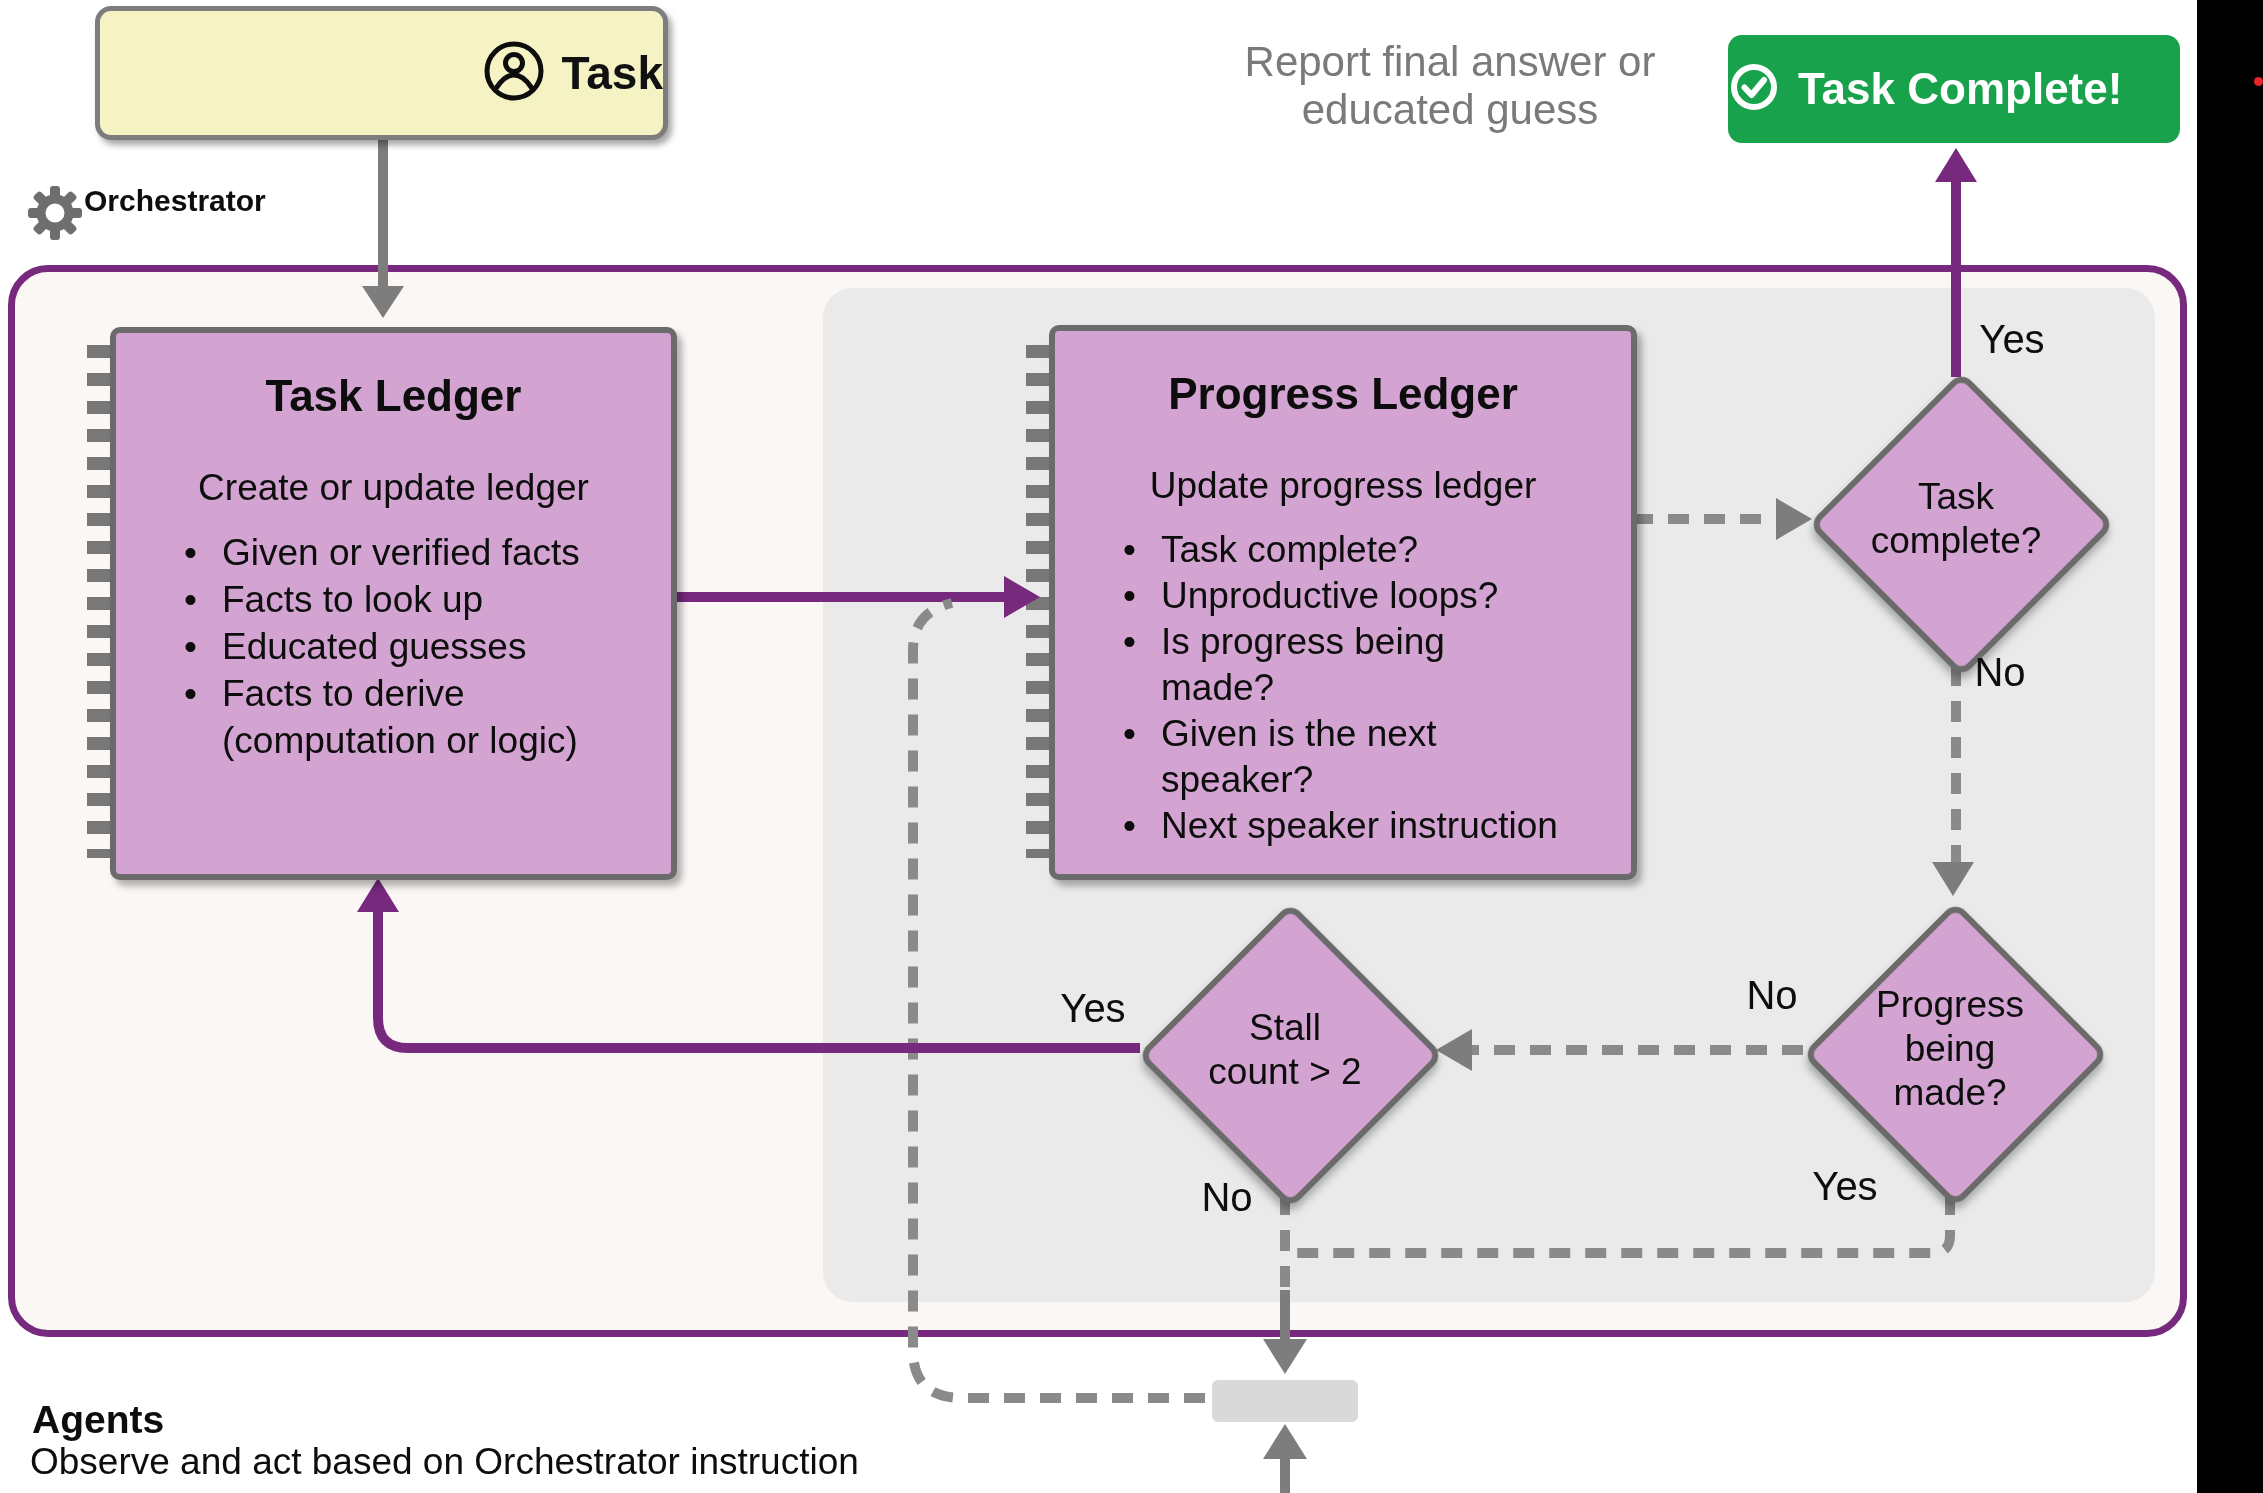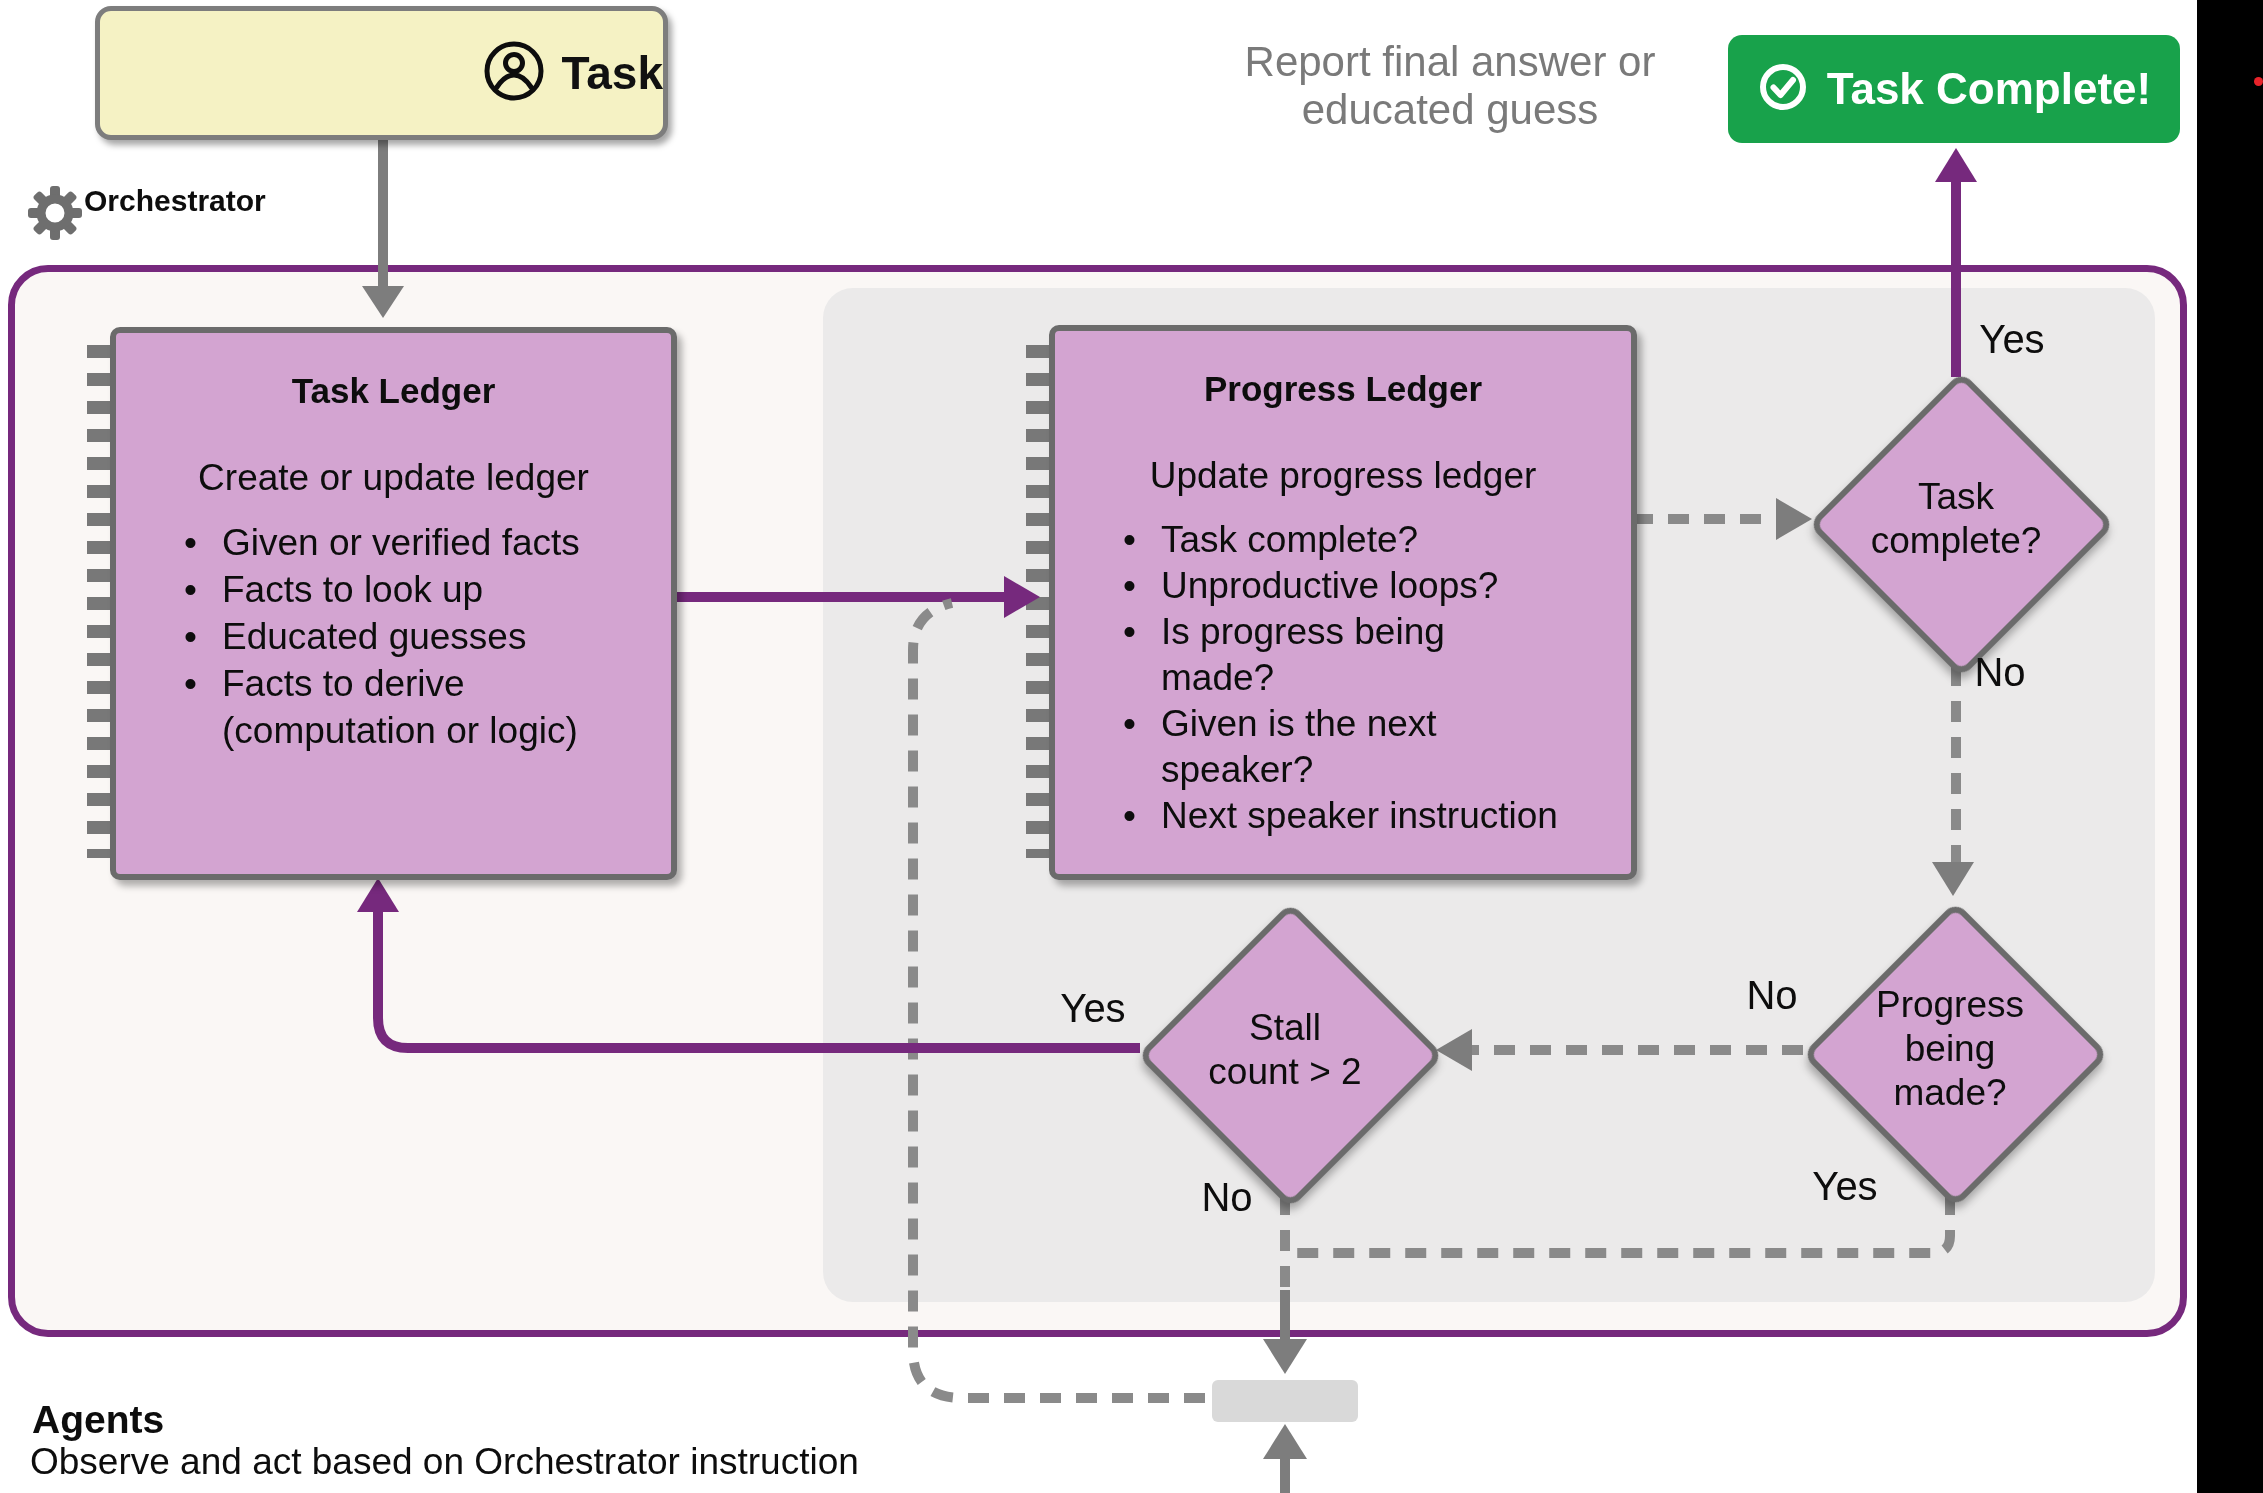--- a/index.html
+++ b/index.html
@@ -21,41 +21,41 @@
 
   
   .orch-label{left:84px;top:184px;font-size:30px;font-weight:bold;color:#0d0d0d;}
   .gear{left:28px;top:186px;}
 
   
   .ledger{background:#d3a4d1;border:6px solid #6b6b6b;border-radius:10px;
     box-shadow:5px 6px 7px rgba(0,0,0,0.3);color:#0d0d0d;}
   .task-ledger{left:110px;top:327px;width:555px;height:541px;}
   .progress-ledger{left:1049px;top:325px;width:576px;height:543px;}
-  .ledger .title{font-size:35px;font-weight:bold;text-align:center;margin-top:38px;}
+  .ledger .title{font-size:44px;font-weight:bold;text-align:center;margin-top:38px;}
   .ledger .subtitle{font-size:37px;text-align:center;margin-top:46px;}
   .ledger ul{list-style:none;margin:20px 0 0 0;padding:0 20px 0 66px;}
   .ledger li{position:relative;font-size:37px;line-height:47px;padding-left:40px;
     white-space:pre-line;}
   .ledger li::before{content:"\2022";position:absolute;left:2px;}
   .progress-ledger li{line-height:46px;}
 
   
   .diamond{width:205px;height:205px;background:#d3a4d1;border:6px solid #6b6b6b;
     border-radius:14px;transform:rotate(45deg);
     filter:drop-shadow(4px 5px 4px rgba(0,0,0,0.3));}
   .diamond-label{font-size:37px;line-height:44px;color:#0d0d0d;text-align:center;
     transform:translate(-50%,-50%);}
 
   
   .yn{font-size:40px;font-weight:normal;color:#0d0d0d;transform:translate(-50%,-50%);}
 
   
   .complete-banner{left:1728px;top:35px;width:452px;height:108px;background:#18a24b;
-    border-radius:14px;display:flex;align-items:center;justify-content:center;gap:18px;}
+    border-radius:14px;display:flex;align-items:center;gap:18px;}
   .complete-banner .lbl{color:#ffffff;font-size:44px;font-weight:bold;}
   .report-note{left:1190px;top:38px;width:520px;text-align:center;color:#7a7a7a;
     font-size:42px;line-height:48px;font-weight:500;}
 
   
   .agents-title{left:32px;top:1398px;font-size:39px;font-weight:bold;color:#0d0d0d;}
   .agents-sub{left:30px;top:1441px;font-size:37px;color:#0d0d0d;}
 
   .agent-bar{left:1212px;top:1380px;width:146px;height:42px;background:#d9d9d9;
     border-radius:6px;}

